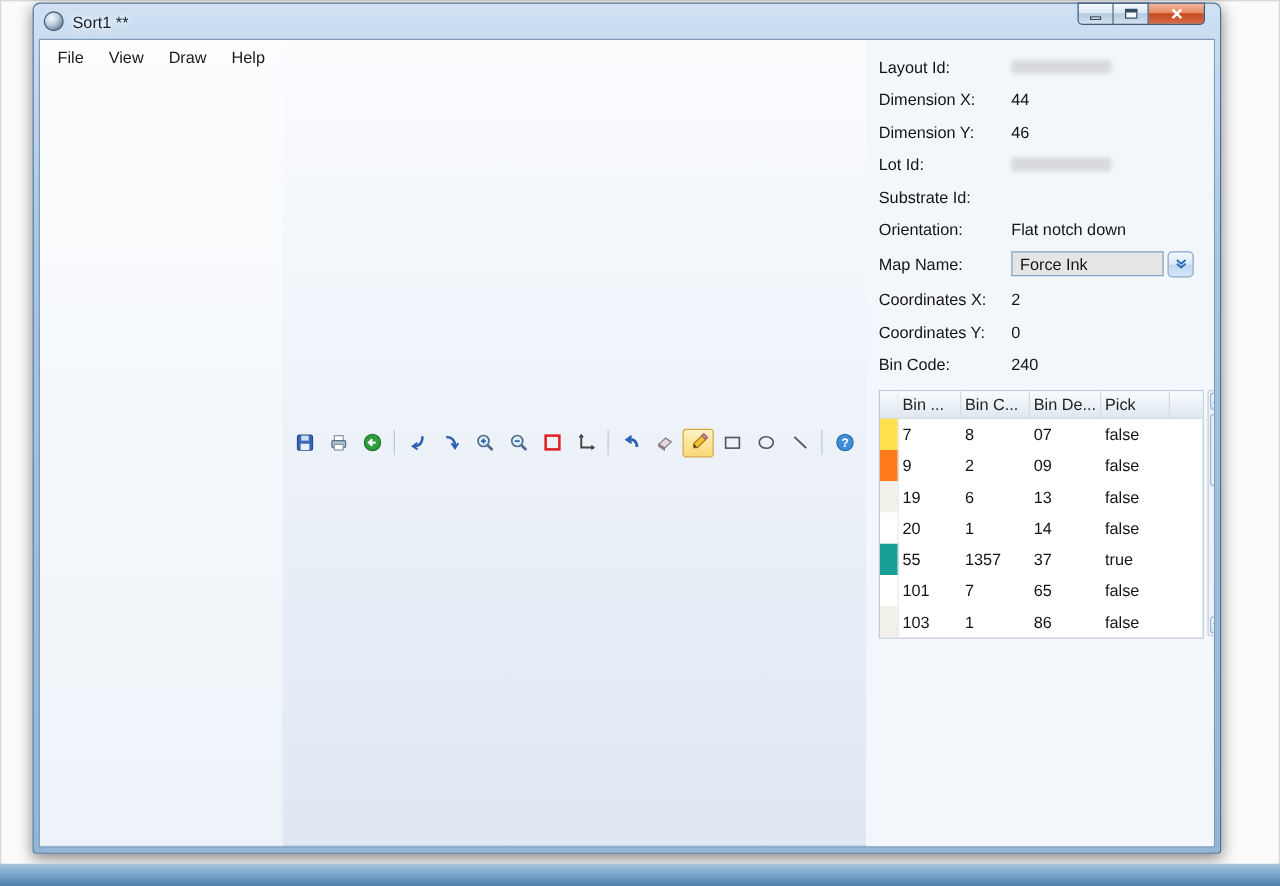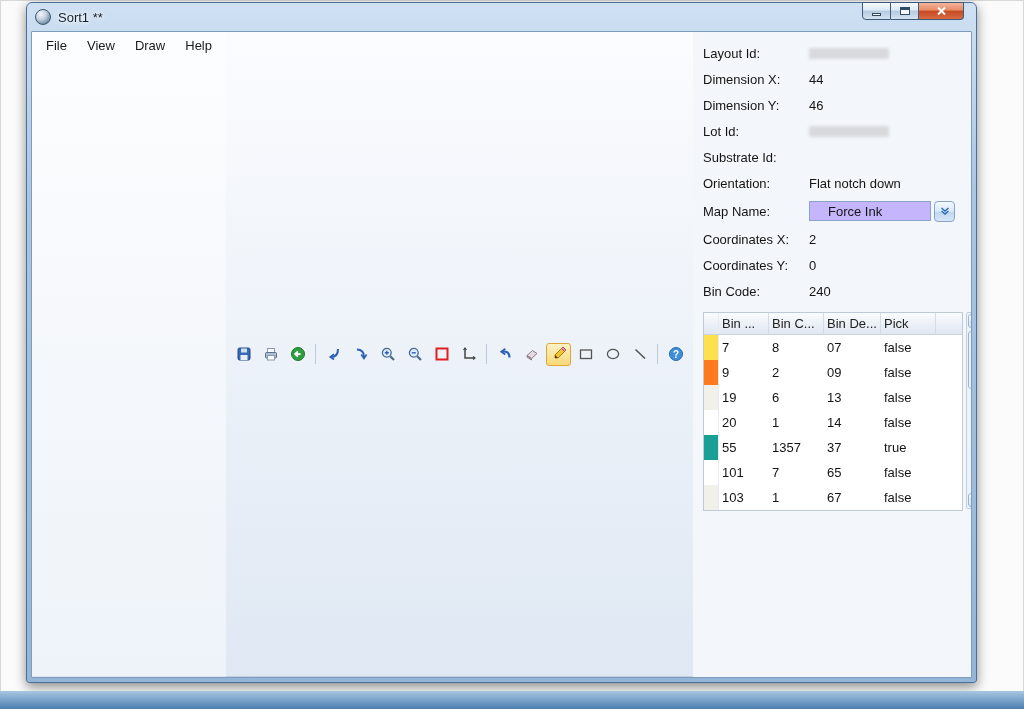--- a/index.html
+++ b/index.html
@@ -77,22 +77,22 @@
   }
   .splitter { width:1px; background:#a9b8c9; }
   .prop-row { display:flex; align-items:center; height:26px; }
   .prop-label { width:106px; flex:0 0 106px; }
   .prop-value { white-space:nowrap; }
   .redacted { width:80px; height:11px; border-radius:2px; background:#d7d9dd; filter:blur(1.5px); }
 
   .combo-row { display:flex; align-items:center; height:30px; }
   .combo { display:flex; align-items:center; gap:3px; }
   .combo-field {
-    width:122px; height:20px; background:#c4b5fd; border:1px solid #89a4c7;
-    display:flex; align-items:center; padding:0 18px; font-size:13px;
+    width:122px; height:20px; background:#e5e5e5; border:1px solid #89a4c7;
+    display:flex; align-items:center; padding:0 6px; font-size:13px;
   }
   .combo-btn {
     width:21px; height:21px; border:1px solid #89a4c7; border-radius:4px;
     background:linear-gradient(180deg,#f3f9ff 0%, #d8e8f8 50%, #bcd6ef 52%, #d6e7f7 100%);
     display:flex; align-items:center; justify-content:center;
   }
 
   
   .table-wrap { display:flex; align-items:flex-start; margin-top:8px; }
   .bin-table { width:260px; background:#fff; border:1px solid #bfcad7; font-size:13px; }
@@ -364,21 +364,21 @@
                   <span class="cell swatch" style="background: rgb(255, 255, 255);"></span>
                   <span class="cell c0">101</span>
                   <span class="cell c1">7</span>
                   <span class="cell c2">65</span>
                   <span class="cell c3">false</span>
                 </div>
                 <div class="bin-row">
                   <span class="cell swatch" style="background: rgb(241, 240, 233);"></span>
                   <span class="cell c0">103</span>
                   <span class="cell c1">1</span>
-                  <span class="cell c2">67</span>
+                  <span class="cell c2">86</span>
                   <span class="cell c3">false</span>
                 </div>
               </div>
           </div>
           <div class="scrollbar">
             <div class="sb-btn">
               <svg width="9" height="6" viewBox="0 0 9 6">
                 <path d="M1 4.5 L4.5 1.5 L8 4.5" stroke="#35679b" stroke-width="1.5" fill="none"></path>
               </svg>
             </div>

